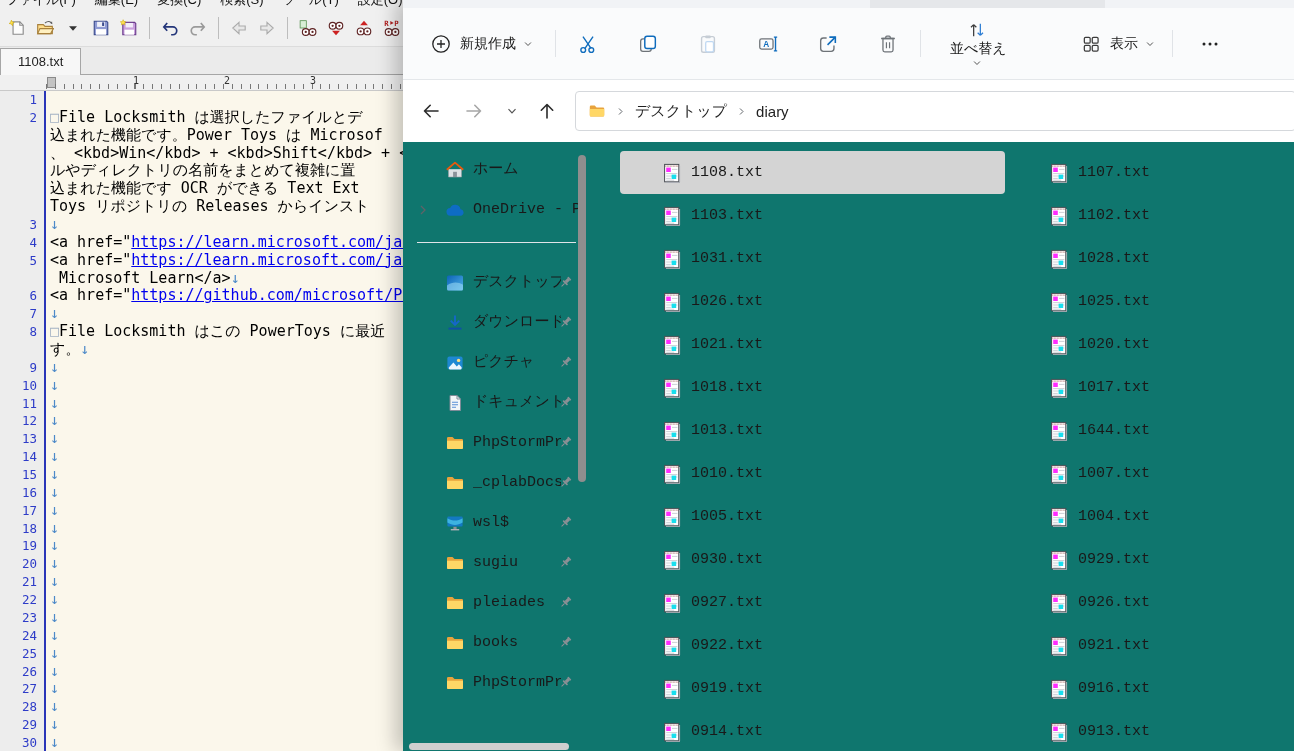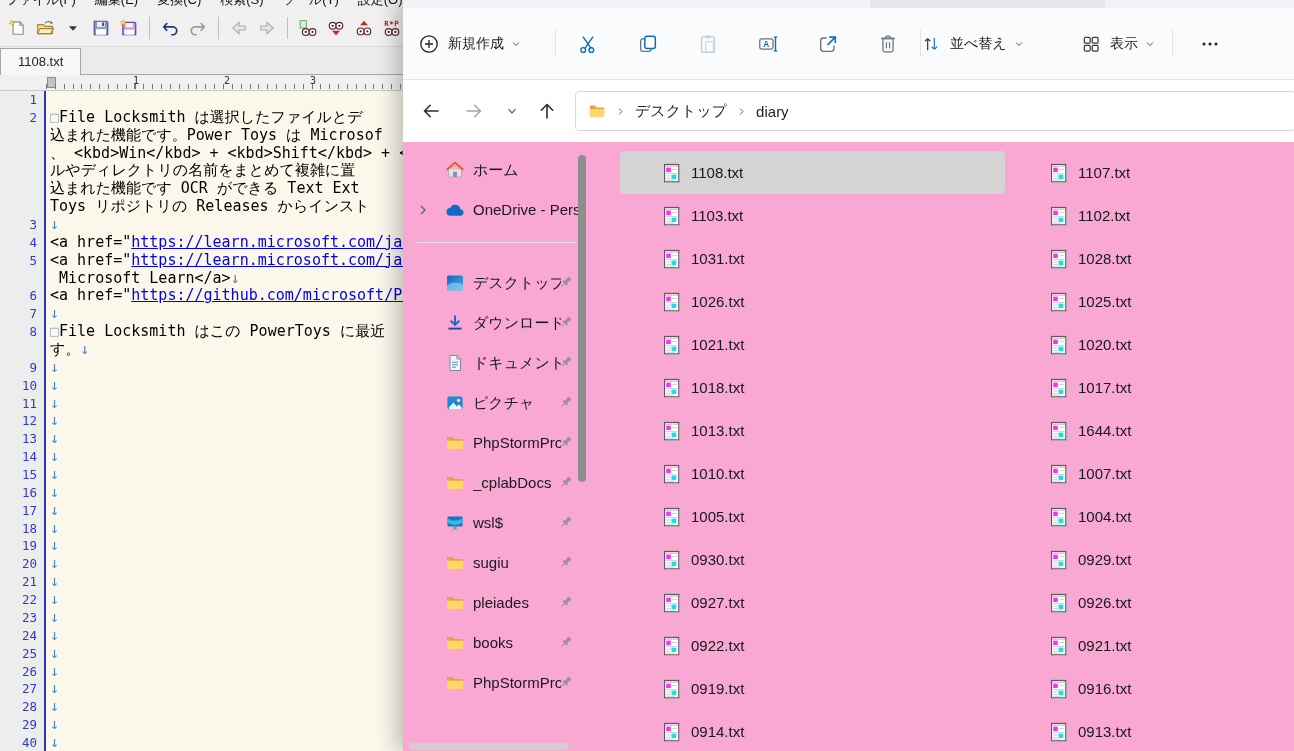--- a/index.html
+++ b/index.html
@@ -39,31 +39,31 @@
   #explorer{position:absolute;left:403px;top:0;width:891px;height:751px;background:#fff;
             box-shadow:-8px 0 18px rgba(0,0,0,0.22);}
   .x-titlebar{height:8px;background:#F1F3F6;position:relative;}
   .x-tabseg{position:absolute;left:467px;width:235px;top:0;bottom:0;background:#E5E7EA;}
   .x-toolbar{position:relative;height:71px;background:#FAFBFC;border-bottom:1px solid #E4E7EA;}
   .tbtn{position:absolute;top:50%;transform:translateY(-50%);display:flex;align-items:center;border-radius:4px;}
   .tlabel{font-size:14px;color:#1B1B1B;margin:0 7px 0 9px;white-space:nowrap;}
   .ibtn{width:30px;height:30px;justify-content:center;}
   .tsep{position:absolute;top:22px;height:27px;width:1px;background:#E0E3E7;}
   .s1{left:152px;} .s2{left:517px;} .s3{left:769px;}
-  #tb-new{left:10px;padding:5px 6px;} #tb-sort{left:512px;padding:5px 6px;} #tb-view{left:672px;padding:5px 6px;text-align:right;} #tb-more{left:792px;}
+  #tb-new{left:22px;padding:5px 6px;} #tb-sort{left:532px;padding:5px 6px;flex-direction:column;} #tb-view{left:672px;padding:5px 6px;text-align:right;} #tb-more{left:792px;}
   .i9{width:9px;height:9px;} .i10{width:10px;height:10px;} .i12{width:12px;height:12px;}
   .i18{width:18px;height:18px;} .i20{width:20px;height:20px;} .i22{width:22px;height:22px;}
   .x-nav{position:relative;height:62px;background:#fff;}
   .nbtn{position:absolute;top:50%;transform:translateY(-50%);}
   .n-back{left:18px;} .n-fwd{left:61px;} .n-hist{left:103px;} .n-up{left:134px;}
   .addr{position:absolute;left:172px;right:-2px;top:11px;height:40px;box-sizing:border-box;
         border:1px solid #D5D8DC;border-radius:4px;background:#fff;display:flex;align-items:center;padding:0 12px;}
   #crumbs{display:flex;align-items:center;gap:10px;font-size:15px;color:#1F1F1F;}
   .crumb{white-space:nowrap;}
-  .x-body{position:relative;height:610px;background:#f9a8d4;}
+  .x-body{position:relative;height:610px;background:#0f766e;font-family:Liberation Mono, monospace;}
   .x-sidebar{position:absolute;left:0;top:0;bottom:0;width:187px;padding-top:8px;box-sizing:border-box;}
   .sb-item{position:relative;height:40px;border-radius:4px;font-size:15px;color:#191919;}
   .sb-chevron{position:absolute;left:14px;top:14px;width:12px;height:12px;}
   .sb-icon{position:absolute;left:42px;top:10px;width:20px;height:20px;}
   .sb-label{position:absolute;left:70px;top:10px;line-height:20px;max-width:88px;overflow:hidden;white-space:nowrap;}
   .no-pin .sb-label{max-width:108px;}
   .sb-pin{position:absolute;left:155px;top:12px;width:15px;height:15px;}
   .sb-sep{height:1px;background:#E1E4E8;margin:12px 14px 20px 14px;}
   .sb-vscroll{position:absolute;left:175px;top:13px;width:8px;height:327px;background:#8E8E8E;border-radius:4px;}
   .sb-hscroll{position:absolute;left:6px;bottom:2px;width:160px;height:7px;background:#CFCFCF;border-radius:4px;}
@@ -359,21 +359,21 @@
         </div>
         <div class="erow">
           <span class="ln">28</span>
           <span class="lt"><span class="sg-m">↓</span></span>
         </div>
         <div class="erow">
           <span class="ln">29</span>
           <span class="lt"><span class="sg-m">↓</span></span>
         </div>
         <div class="erow">
-          <span class="ln">40</span>
+          <span class="ln">30</span>
           <span class="lt"><span class="sg-m">↓</span></span>
         </div>
       </div>
   </div>
 </div>
 
 <div id="explorer">
   <div class="x-titlebar">
     <div class="x-tabseg"></div>
   </div>
@@ -607,60 +607,60 @@
                   <rect x="6.3" y="2.9" width="3.4" height="4.7"></rect>
                   <rect x="4.6" y="7.4" width="6.8" height="1.8" rx="0.9"></rect>
                   <rect x="7.5" y="9.2" width="1" height="4.8" rx="0.5"></rect>
                 </g>
               </svg>
             </span>
           </div>
           <div class="sb-item">
             <span class="icon sb-icon">
               <svg viewBox="0 0 20 20">
+                <rect x="2.4" y="3.4" width="15.2" height="13.2" rx="2" fill="#1E88D2"></rect>
+                <circle cx="13.6" cy="7.4" r="1.7" fill="#FFE082"></circle>
+                <path d="M3.8 14.6l4.6-5.2 3.4 4 2.1-2.1 2.7 2.9v1a1.4 1.4 0 0 1-1.4 1.4H5A1.4 1.4 0 0 1 3.8 15z" fill="#EAF5FD"></path>
+              </svg>
+            </span>
+            <span class="sb-label">ピクチャ</span>
+            <span class="icon sb-pin">
+              <svg viewBox="0 0 16 16" fill="#8D9095">
+                <g transform="rotate(45 8 8)">
+                  <rect x="5.6" y="1.4" width="4.8" height="1.7" rx="0.8"></rect>
+                  <rect x="6.3" y="2.9" width="3.4" height="4.7"></rect>
+                  <rect x="4.6" y="7.4" width="6.8" height="1.8" rx="0.9"></rect>
+                  <rect x="7.5" y="9.2" width="1" height="4.8" rx="0.5"></rect>
+                </g>
+              </svg>
+            </span>
+          </div>
+          <div class="sb-item">
+            <span class="icon sb-icon">
+              <svg viewBox="0 0 20 20">
                 <path d="M5 2.5h7l3.5 3.5v11.5H5z" fill="#F2F5F8" stroke="#7E8B98"></path>
                 <path d="M12 2.5V6h3.5" fill="none" stroke="#7E8B98"></path>
                 <path d="M7 9.2h6M7 11.7h6M7 14.2h4" stroke="#5A8FD6" stroke-width="1.1"></path>
               </svg>
             </span>
             <span class="sb-label">ドキュメント</span>
             <span class="icon sb-pin">
               <svg viewBox="0 0 16 16" fill="#8D9095">
                 <g transform="rotate(45 8 8)">
                   <rect x="5.6" y="1.4" width="4.8" height="1.7" rx="0.8"></rect>
                   <rect x="6.3" y="2.9" width="3.4" height="4.7"></rect>
                   <rect x="4.6" y="7.4" width="6.8" height="1.8" rx="0.9"></rect>
                   <rect x="7.5" y="9.2" width="1" height="4.8" rx="0.5"></rect>
                 </g>
               </svg>
             </span>
           </div>
           <div class="sb-item">
             <span class="icon sb-icon">
               <svg viewBox="0 0 20 20">
-                <rect x="2.4" y="3.4" width="15.2" height="13.2" rx="2" fill="#1E88D2"></rect>
-                <circle cx="13.6" cy="7.4" r="1.7" fill="#FFE082"></circle>
-                <path d="M3.8 14.6l4.6-5.2 3.4 4 2.1-2.1 2.7 2.9v1a1.4 1.4 0 0 1-1.4 1.4H5A1.4 1.4 0 0 1 3.8 15z" fill="#EAF5FD"></path>
-              </svg>
-            </span>
-            <span class="sb-label">ピクチャ</span>
-            <span class="icon sb-pin">
-              <svg viewBox="0 0 16 16" fill="#8D9095">
-                <g transform="rotate(45 8 8)">
-                  <rect x="5.6" y="1.4" width="4.8" height="1.7" rx="0.8"></rect>
-                  <rect x="6.3" y="2.9" width="3.4" height="4.7"></rect>
-                  <rect x="4.6" y="7.4" width="6.8" height="1.8" rx="0.9"></rect>
-                  <rect x="7.5" y="9.2" width="1" height="4.8" rx="0.5"></rect>
-                </g>
-              </svg>
-            </span>
-          </div>
-          <div class="sb-item">
-            <span class="icon sb-icon">
-              <svg viewBox="0 0 20 20">
                 <path d="M2 5.3A1.3 1.3 0 0 1 3.3 4h4.2l2 2h7.2A1.3 1.3 0 0 1 18 7.3v7.4A1.3 1.3 0 0 1 16.7 16H3.3A1.3 1.3 0 0 1 2 14.7z" fill="#E8A33D"></path>
                 <path d="M2 7.8h16v6.9A1.3 1.3 0 0 1 16.7 16H3.3A1.3 1.3 0 0 1 2 14.7z" fill="#FFD766"></path>
               </svg>
             </span>
             <span class="sb-label">PhpStormPro</span>
             <span class="icon sb-pin">
               <svg viewBox="0 0 16 16" fill="#8D9095">
                 <g transform="rotate(45 8 8)">
                   <rect x="5.6" y="1.4" width="4.8" height="1.7" rx="0.8"></rect>
                   <rect x="6.3" y="2.9" width="3.4" height="4.7"></rect>

